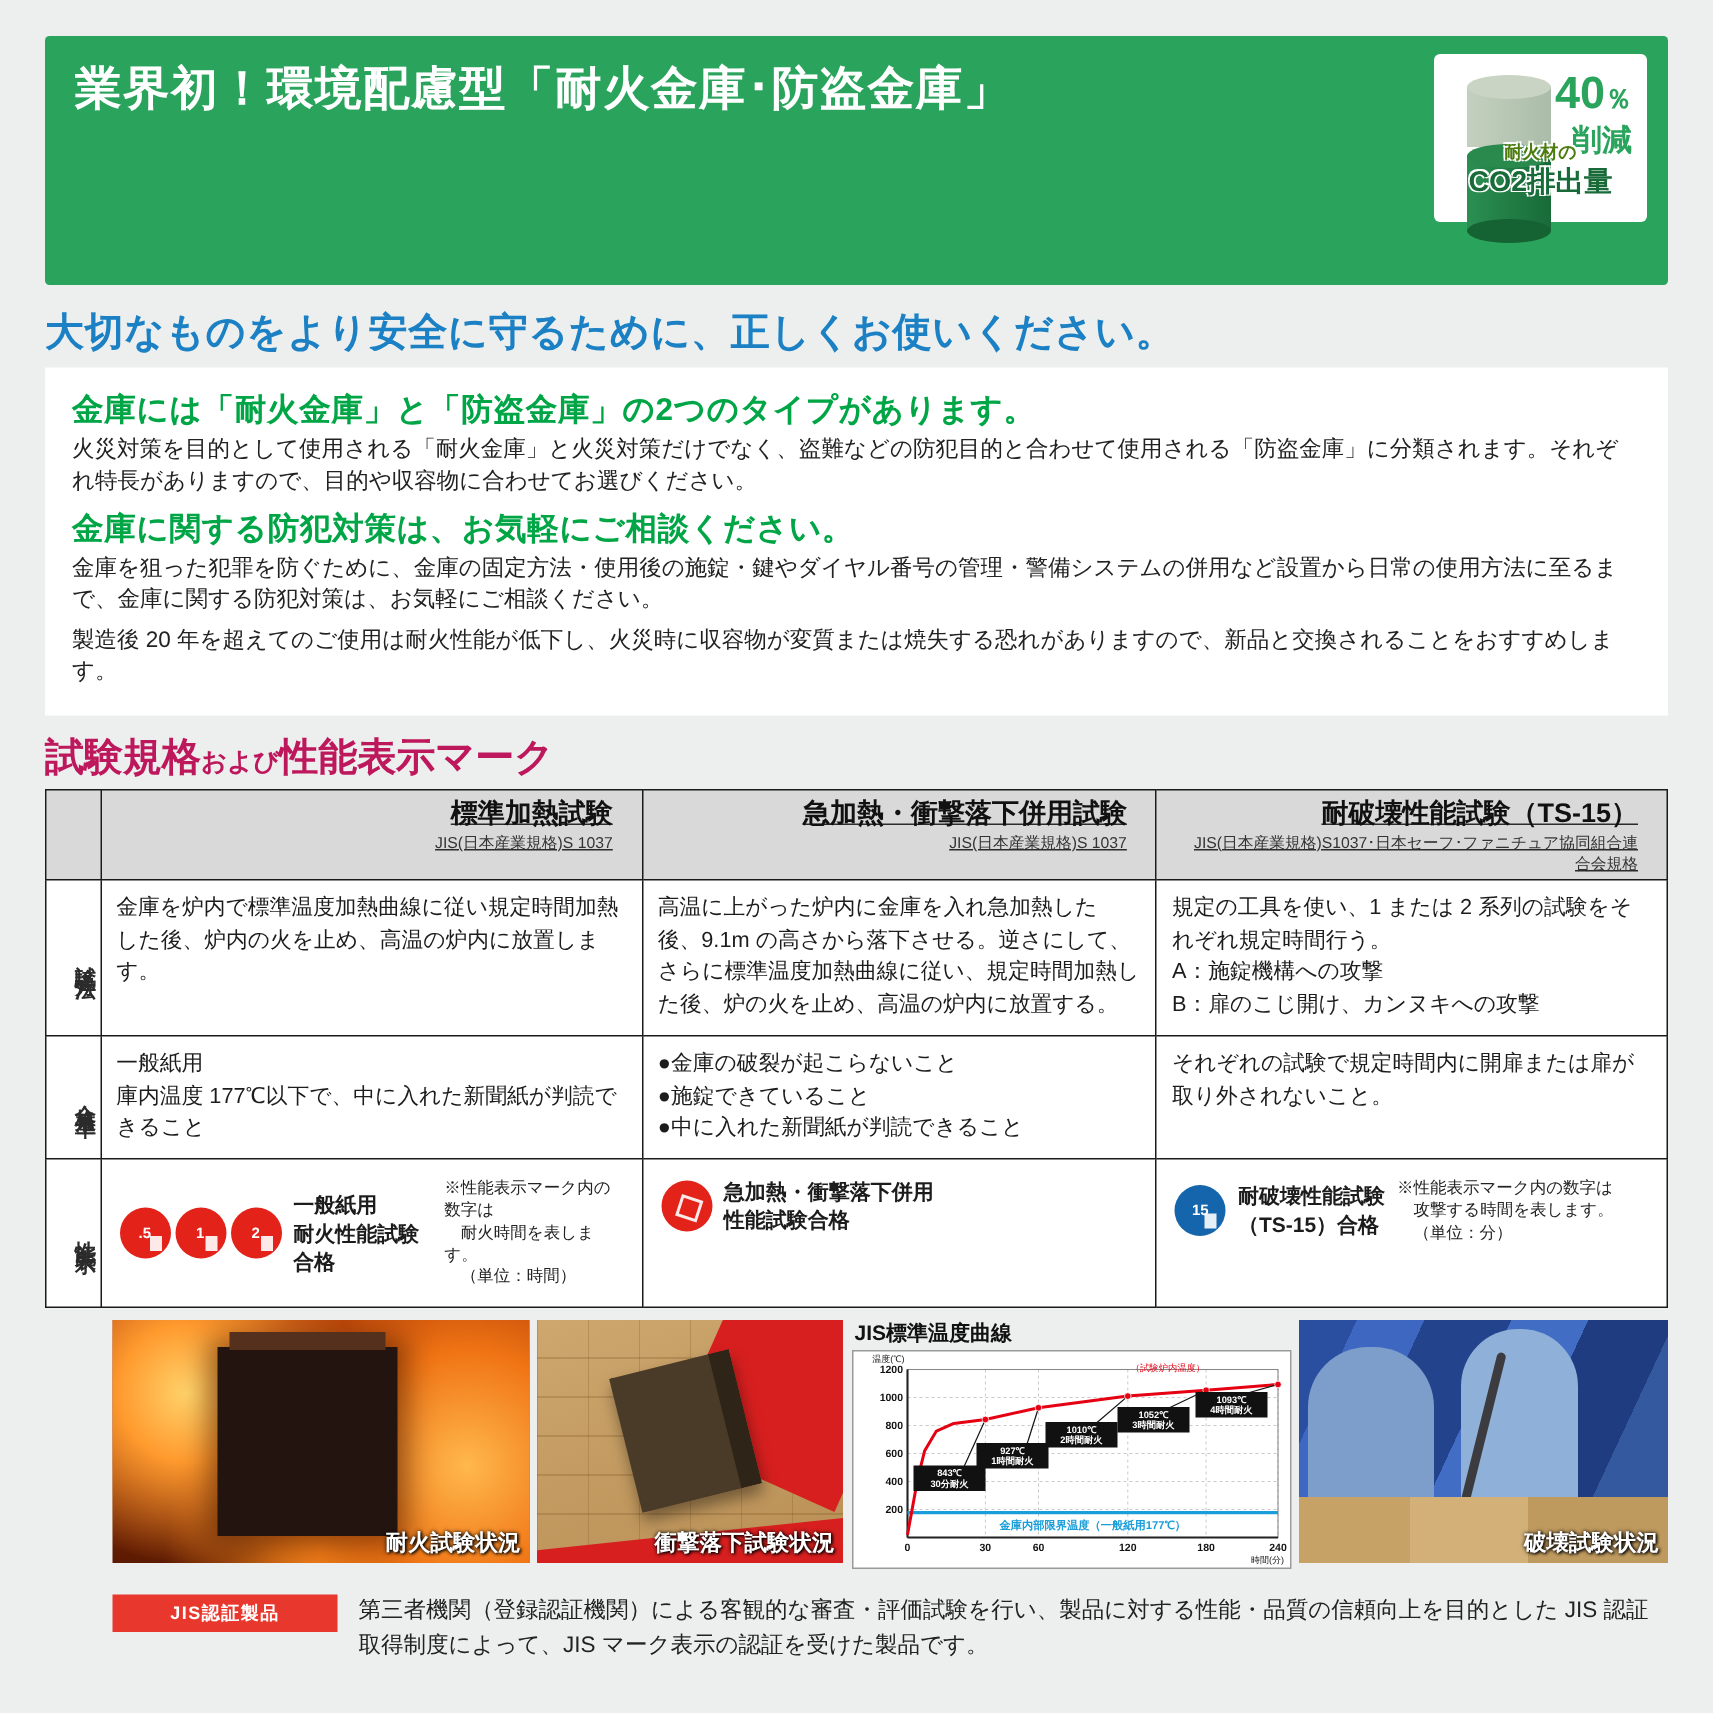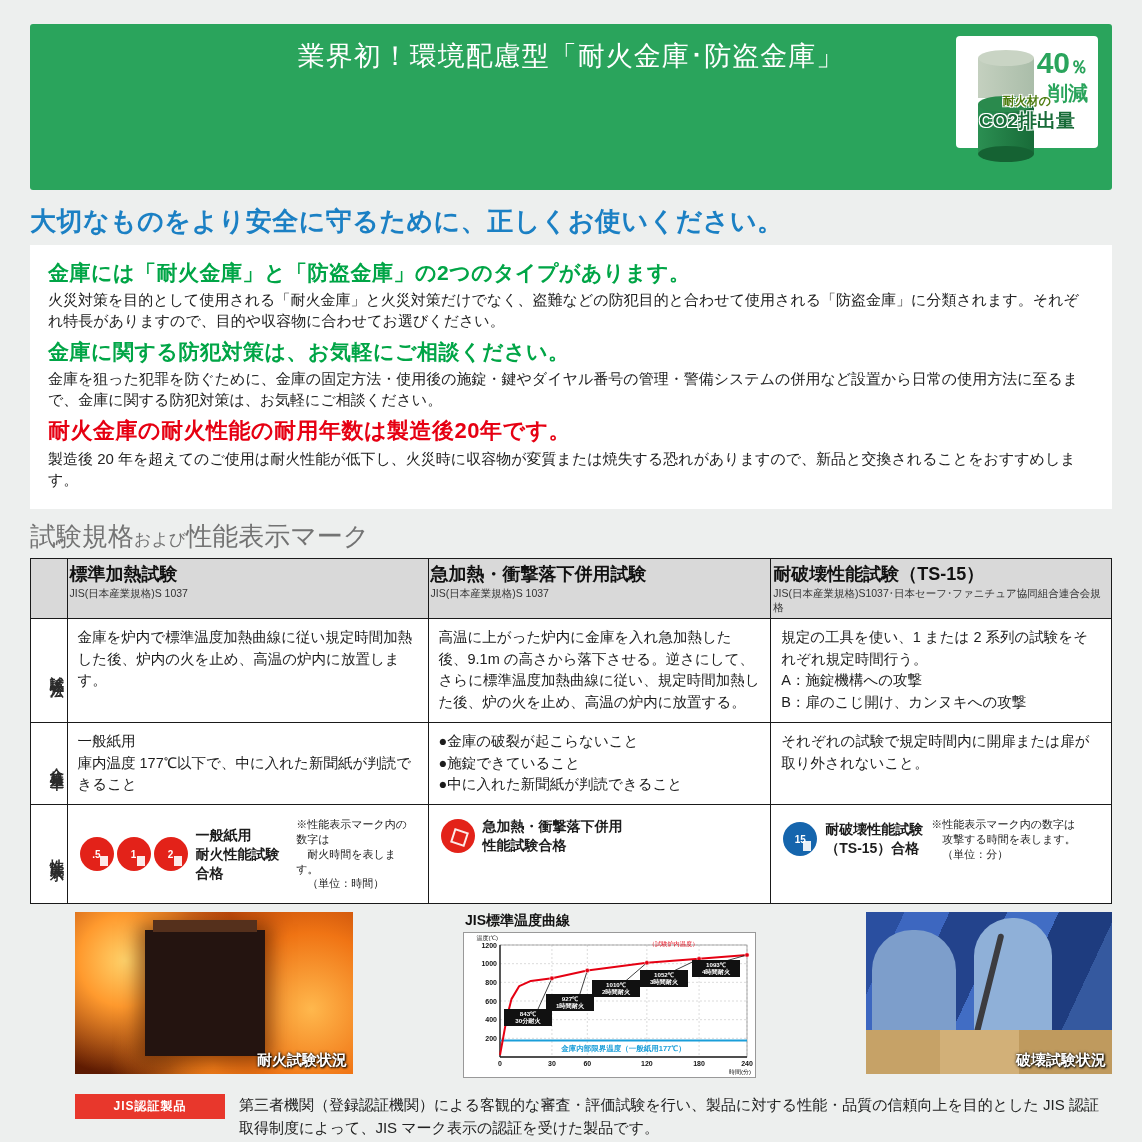--- a/index.html
+++ b/index.html
@@ -9,21 +9,21 @@
     font-family:"Liberation Sans",sans-serif;
     color:#2b2b2b;
   }
   .page{width:1082px;margin:0 auto;padding-top:24px;}
 
   
   .banner{
     position:relative;background:#2aa45c;border-radius:3px;
     height:166px;padding:12px 20px;box-sizing:border-box;color:#fff;
   }
-  .banner-title{font-size:27px;font-weight:normal;letter-spacing:1px;margin:2px 0 8px 0;text-align:center;}
+  .banner-title{font-size:31px;font-weight:bold;letter-spacing:1px;margin:2px 0 8px 0;}
   .banner-body p{margin:0 0 2px 0;font-size:15.5px;line-height:1.42;width:880px;}
   .co2-box{
     position:absolute;top:12px;right:14px;width:142px;height:112px;
     background:#fff;border-radius:4px;
   }
   .cylinder{position:absolute;left:22px;top:14px;width:56px;height:112px;}
   .cyl-top{position:absolute;top:0;left:0;width:56px;height:16px;border-radius:50%;background:#c9d4c4;}
   .cyl-up{position:absolute;top:8px;left:0;width:56px;height:40px;background:linear-gradient(90deg,#c4d0bf,#aabda9);}
   .cyl-mid{position:absolute;top:46px;left:0;width:56px;height:16px;border-radius:50%;background:#2a8a4d;}
   .cyl-low{position:absolute;top:54px;left:0;width:56px;height:50px;background:linear-gradient(90deg,#2b8f52,#186b38);}
@@ -41,26 +41,26 @@
 
   
   .info-box{background:#fff;margin-top:6px;padding:10px 18px 12px 18px;}
   .sec{margin-bottom:6px;}
   .sec-h{font-size:21px;font-weight:bold;margin:4px 0 2px 0;letter-spacing:0.5px;}
   .sec-h.green{color:#00a546;}
   .sec-h.red{color:#e60012;font-size:22px;}
   .sec-b{font-size:15px;line-height:1.42;margin:0;color:#222;}
 
   
-  .table-title{margin:10px 0 4px 0;color:#737373;font-weight:normal;}
+  .table-title{margin:10px 0 4px 0;color:#be185d;font-weight:bold;}
   .tt-big{font-size:26px;}
   .tt-small{font-size:17px;}
   table.spec{border-collapse:collapse;width:1082px;background:#fff;table-layout:fixed;}
   table.spec th,table.spec td{border:1.5px solid #1a1a1a;vertical-align:top;}
-  table.spec th{background:#d9d9d9;text-align:left;padding:3px 2px;}
+  table.spec th{background:#d9d9d9;text-align:right;padding:3px 19px;text-decoration:underline;}
   .col-label{width:36px;}
   .col-1{width:356px;}.col-2{width:338px;}.col-3{width:336px;}
   .th-title{font-size:18px;font-weight:bold;color:#111;}
   .th-sub{font-size:10.5px;font-weight:normal;color:#333;margin-top:1px;}
   td.rowlab{background:#fff;text-align:center;vertical-align:middle;
     font-size:14px;font-weight:bold;
     writing-mode:vertical-rl;text-orientation:upright;letter-spacing:3px;padding:6px 0;}
   td.cell{padding:8px 10px;font-size:14.5px;line-height:1.5;color:#1c1c1c;}
   .ml{white-space:pre-line;}
   .perf-cell{display:flex;align-items:center;gap:8px;padding:4px 2px;}
@@ -145,21 +145,20 @@
   <div class="info-box">
     <div class="sec">
       <div class="sec-h green">金庫には「耐火金庫」と「防盗金庫」の2つのタイプがあります。</div>
       <p class="sec-b">火災対策を目的として使用される「耐火金庫」と火災対策だけでなく、盗難などの防犯目的と合わせて使用される「防盗金庫」に分類されます。それぞれ特長がありますので、目的や収容物に合わせてお選びください。</p>
     </div>
     <div class="sec">
       <div class="sec-h green">金庫に関する防犯対策は、お気軽にご相談ください。</div>
       <p class="sec-b">金庫を狙った犯罪を防ぐために、金庫の固定方法・使用後の施錠・鍵やダイヤル番号の管理・警備システムの併用など設置から日常の使用方法に至るまで、金庫に関する防犯対策は、お気軽にご相談ください。</p>
     </div>
     <div class="sec">
-      <div class="sec-h red">耐火金庫の耐火性能の耐用年数は製造後20年です。</div>
       <p class="sec-b">製造後 20 年を超えてのご使用は耐火性能が低下し、火災時に収容物が変質または焼失する恐れがありますので、新品と交換されることをおすすめします。</p>
     </div>
   </div>
 
   <div class="table-title">
     <span class="tt-big">試験規格</span><span class="tt-small">および</span><span class="tt-big">性能表示マーク</span>
   </div>
 
   <table class="spec">
     <colgroup>
@@ -236,20 +235,26 @@
       </td>
     </tr>
   </tbody>
     </table>
 
   <div class="media-row">
     <div class="photo photo-fire">
       <div class="safe-sil"></div>
       <div class="cap">耐火試験状況</div>
     </div>
+    <div class="photo photo-drop">
+      <div class="red-frame-t"></div>
+      <div class="red-frame-b"></div>
+      <div class="drop-safe"></div>
+      <div class="cap">衝撃落下試験状況</div>
+    </div>
     <div class="chart-box">
       <div class="chart-title">JIS標準温度曲線</div>
       <svg id="jis-chart" class="chart-frame" width="291" height="144" viewBox="0 0 291 144">
           <line x1="36" y1="105.33333333333334" x2="283" y2="105.33333333333334" stroke="#c4c4c4" stroke-width="0.6" stroke-dasharray="2,2"></line>
           <text x="33" y="107.83333333333334" text-anchor="end" font-size="7" font-weight="bold" fill="#111">200</text>
           <line x1="36" y1="86.66666666666667" x2="283" y2="86.66666666666667" stroke="#c4c4c4" stroke-width="0.6" stroke-dasharray="2,2"></line>
           <text x="33" y="89.16666666666667" text-anchor="end" font-size="7" font-weight="bold" fill="#111">400</text>
           <line x1="36" y1="68" x2="283" y2="68" stroke="#c4c4c4" stroke-width="0.6" stroke-dasharray="2,2"></line>
           <text x="33" y="70.5" text-anchor="end" font-size="7" font-weight="bold" fill="#111">600</text>
           <line x1="36" y1="49.333333333333336" x2="283" y2="49.333333333333336" stroke="#c4c4c4" stroke-width="0.6" stroke-dasharray="2,2"></line>

